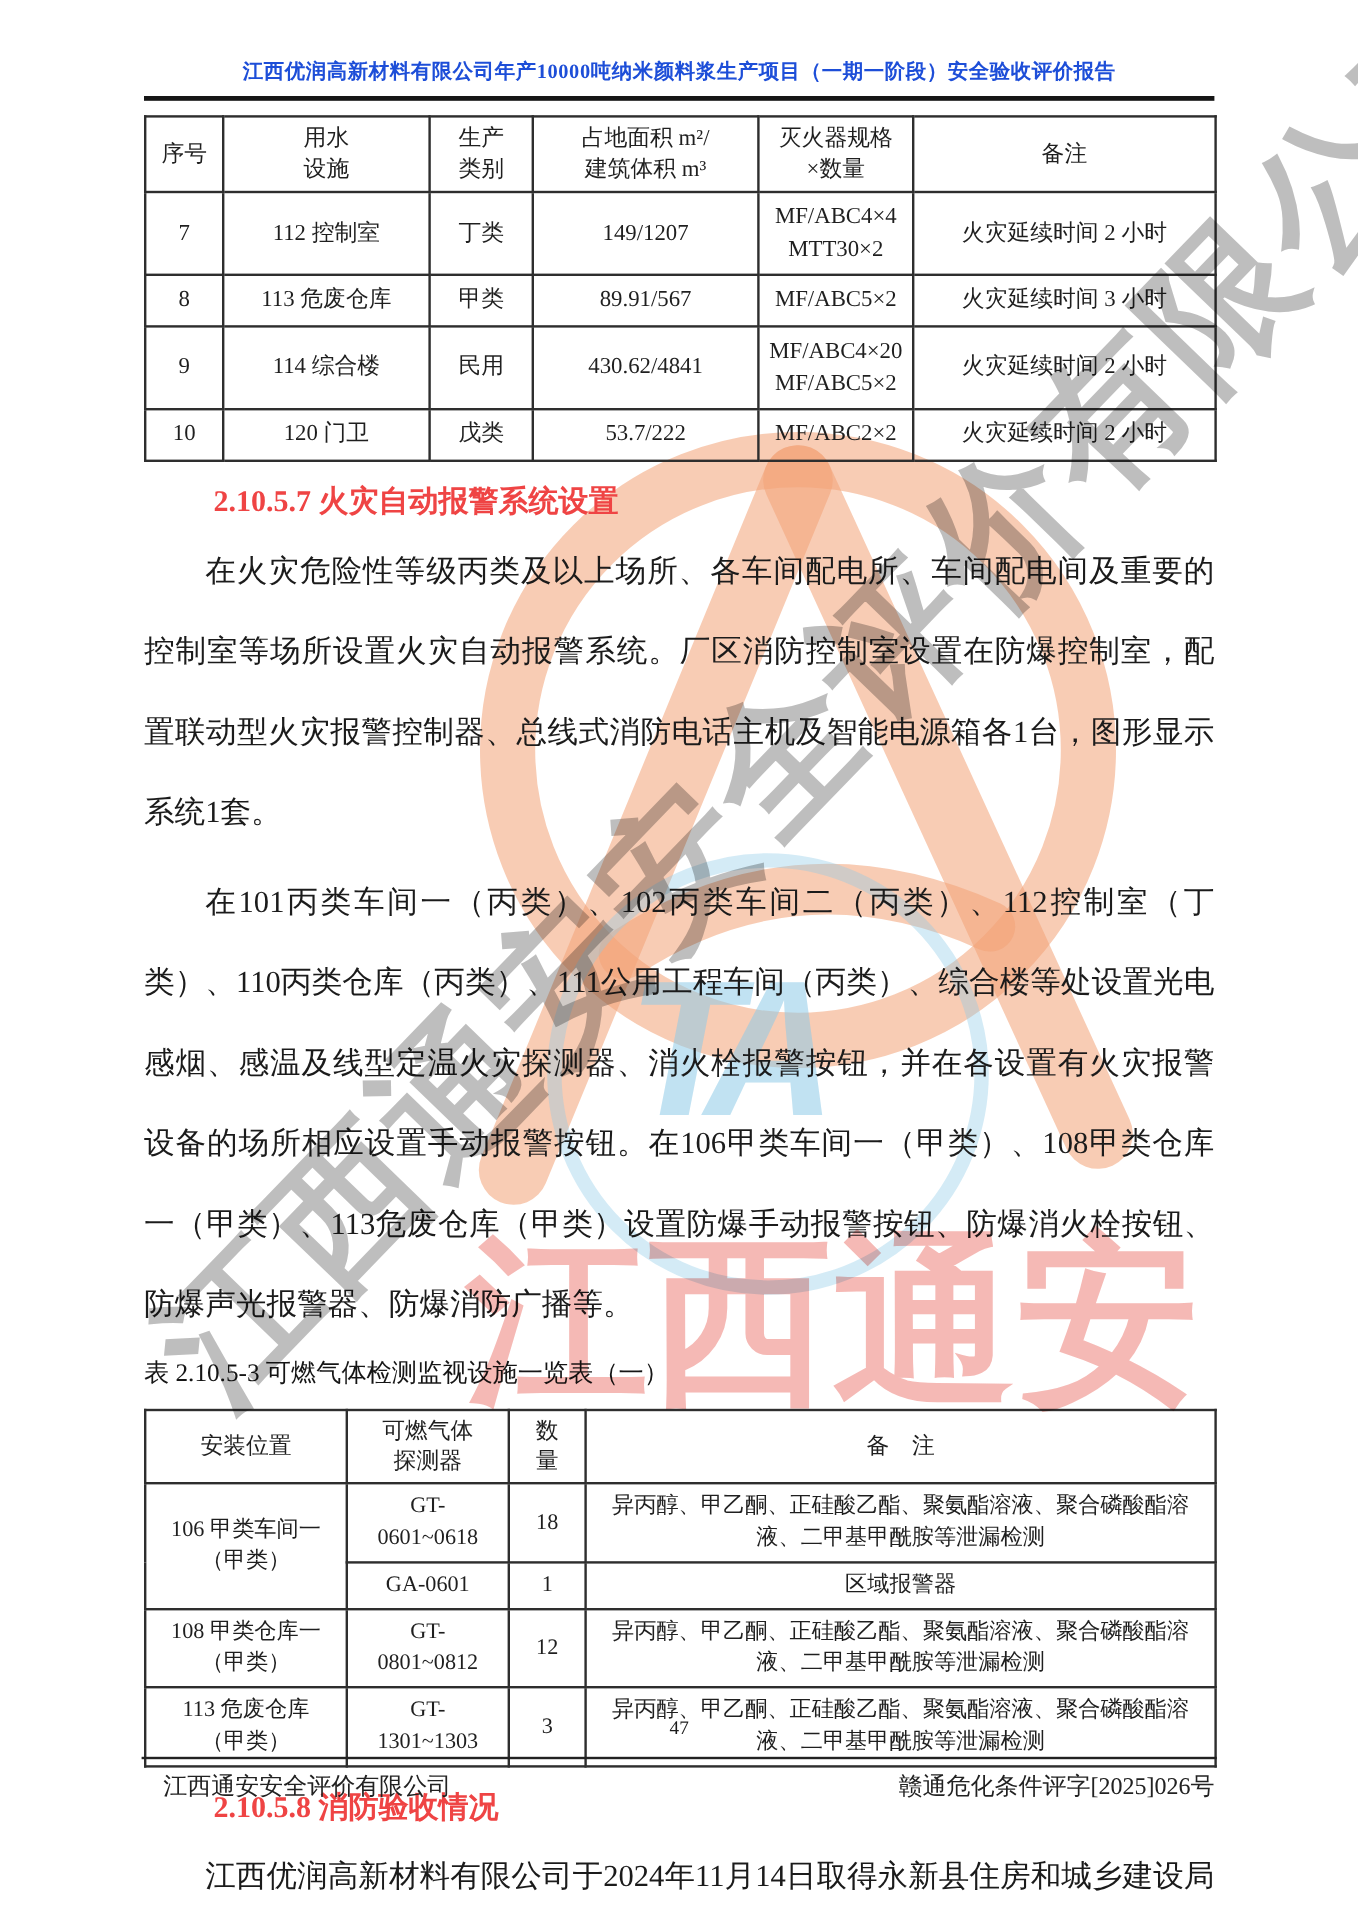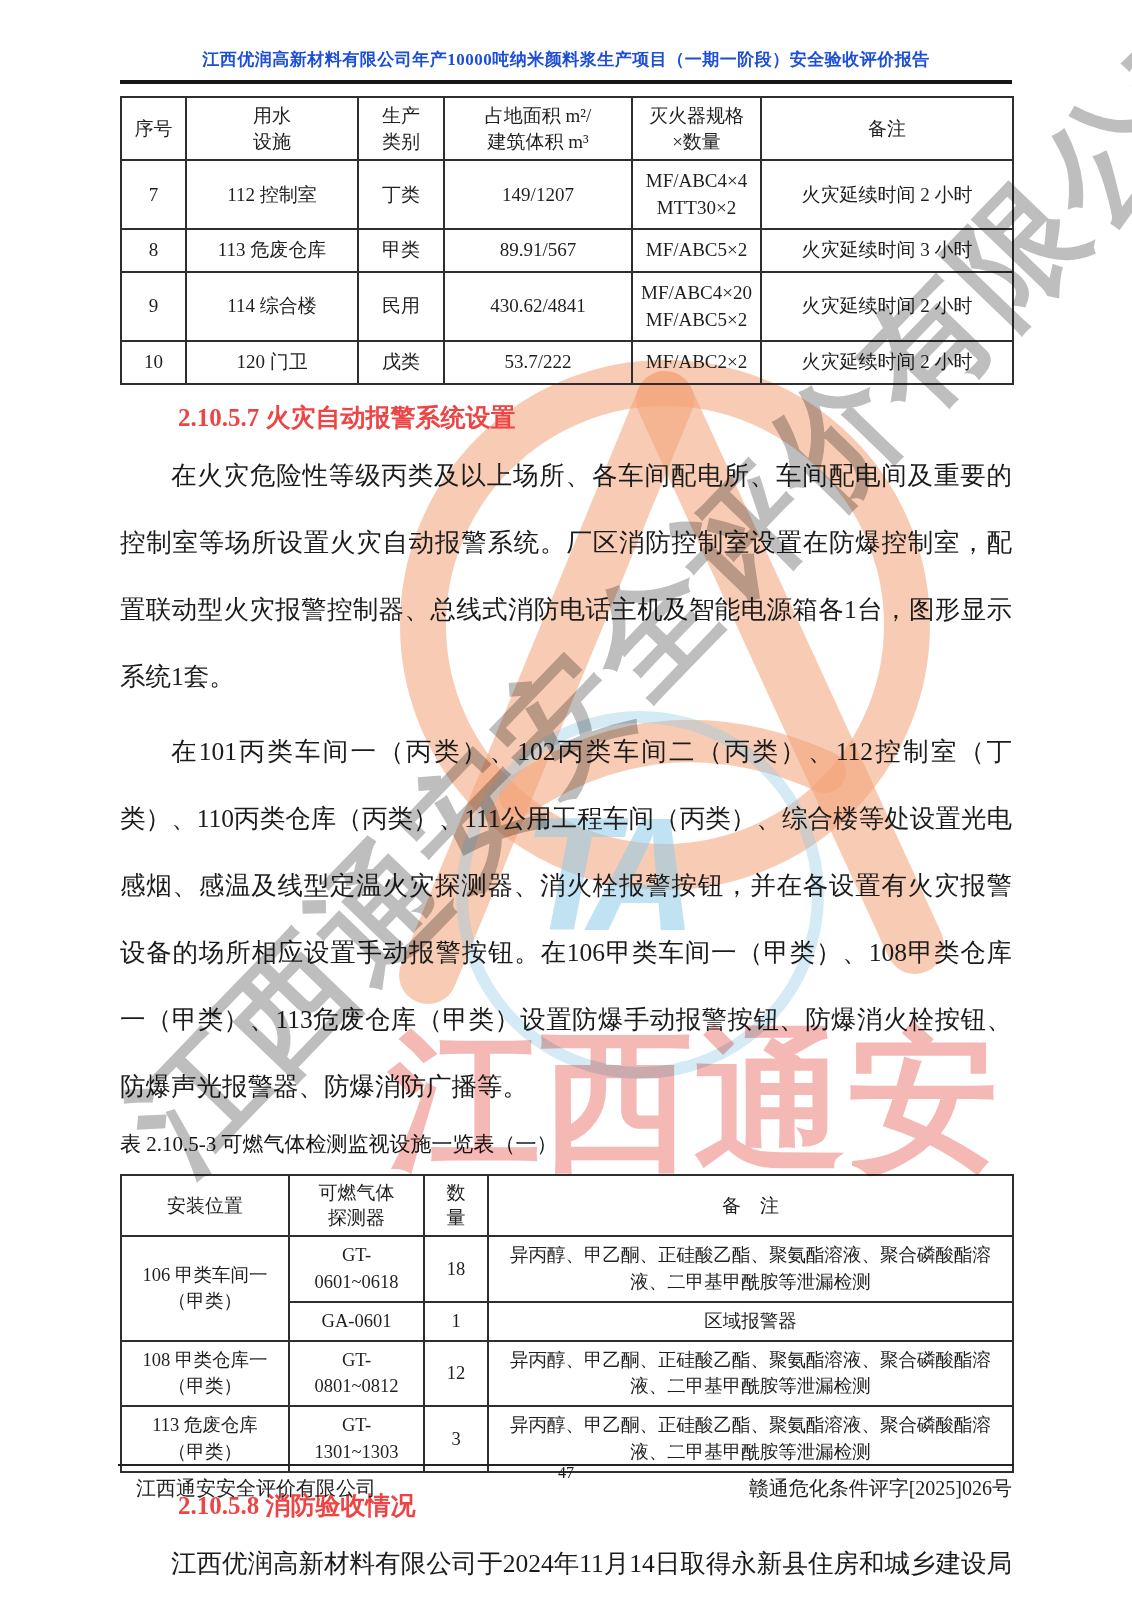--- a/index.html
+++ b/index.html
@@ -18,21 +18,21 @@
     white-space:pre-line;font-weight:normal;color:#1f1f1f;
   }
   .t1 th{font-size:19px;padding:5px 2px;line-height:1.35;}
   .t1 td{font-size:19px;padding:7px 2px;line-height:1.4;}
   .t2{margin-top:16px;}
   .t2 th{font-size:19px;padding:4px 2px;line-height:1.35;}
   .t2 td{font-size:18.5px;padding:5px 4px;line-height:1.45;}
   .sec-heading{font-size:25px;font-weight:bold;margin:16px 0 0 58px;color:#ef4444;}
   .para{font-size:25.5px;line-height:67px;text-align:justify;text-indent:2em;margin:8px 0 0 0;}
   .t2-caption{margin-top:10px;text-align:left;font-size:21px;font-weight:400;color:#151515;}
-  .page-num{position:absolute;left:0;top:1432px;width:100%;text-align:center;font-size:16px;z-index:2;margin-top:32px;}
+  .page-num{position:absolute;left:0;top:1432px;width:100%;text-align:center;font-size:16px;z-index:2;}
   .footer-rule{position:absolute;left:118px;top:1464px;width:896px;border-top:2.5px solid #222;z-index:2;}
   .footer-row{
     position:absolute;left:120px;top:1475px;width:892px;display:flex;
     justify-content:space-between;font-size:20px;color:#222;z-index:2;
   }
   .footer-row .left{padding-left:16px;}
   
   .wm-under{position:absolute;inset:0;z-index:1;pointer-events:none;}
   .wm-over{position:absolute;inset:0;z-index:5;pointer-events:none;mix-blend-mode:multiply;}
   .wm-diag{

